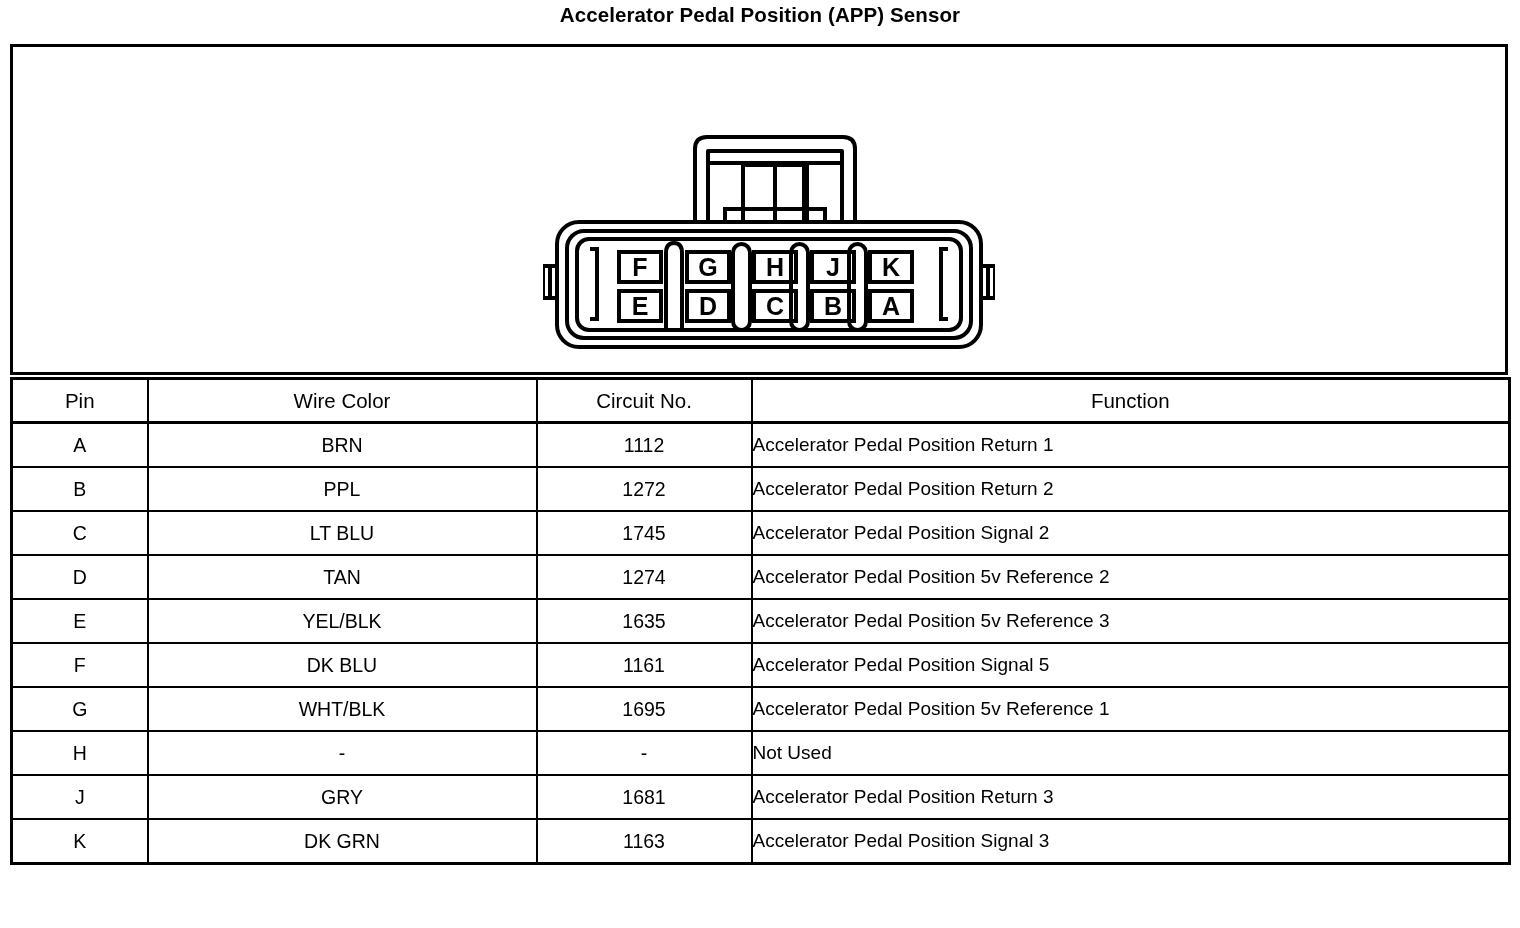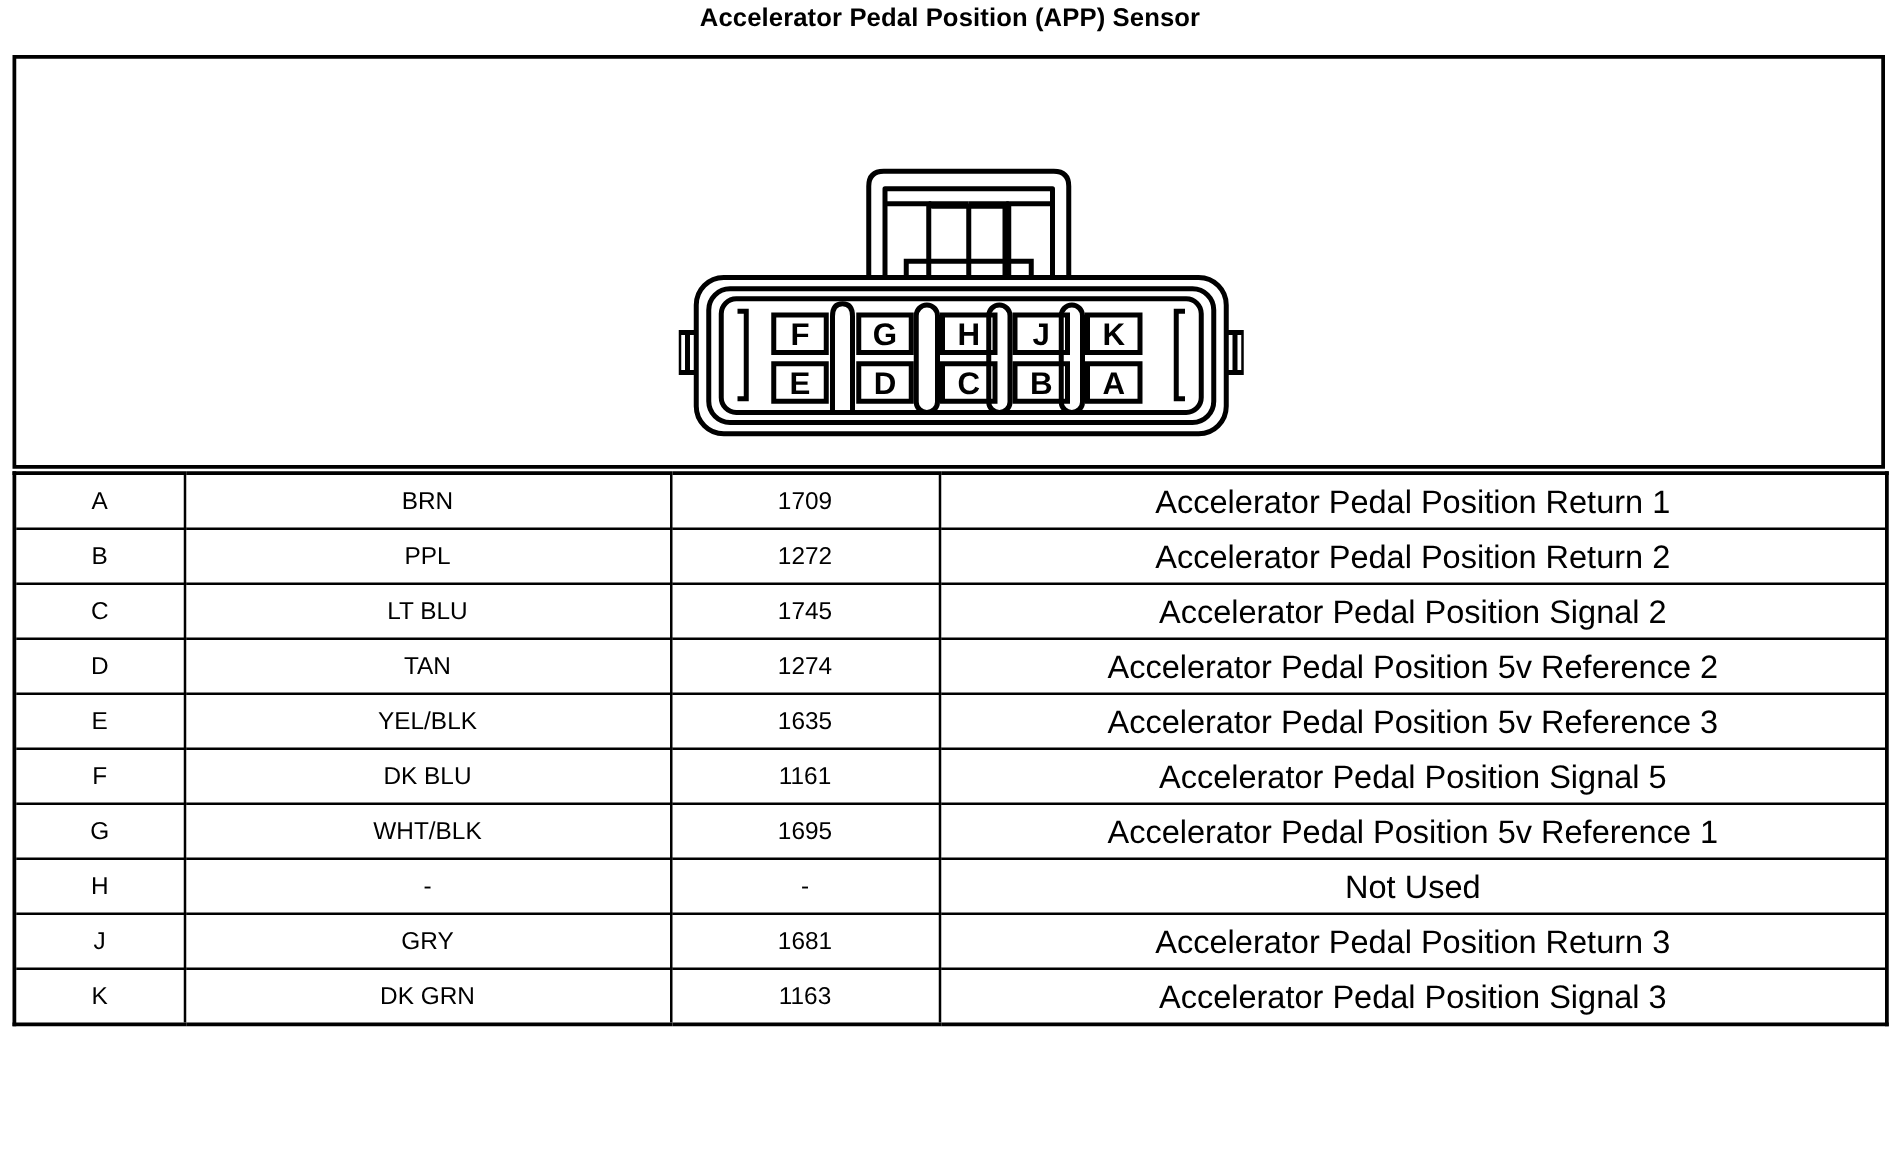--- a/index.html
+++ b/index.html
@@ -125,22 +125,22 @@
   }
   .hdr.func-hdr { font-weight: bold; }
   #pintable tr.header-row td { border-bottom-width: 3px; }
 
   .cell-center {
     text-align: center;
     font-size: 19.5px;
     height: 42px;
   }
   .cell-func {
-    text-align: center;
-    font-size: 26px;
+    text-align: left;
+    font-size: 19px;
     padding-left: 8px;
     height: 42px;
     white-space: nowrap;
   }
 </style>
 </head>
 <body>
 
 <div id="page">
 
@@ -238,24 +238,30 @@
   </div>
 
   <table id="pintable">
     <colgroup>
       <col class="c-pin">
         <col class="c-wire">
         <col class="c-circ">
         <col class="c-func">
     </colgroup>
     <tbody id="table-body">
+      <tr class="header-row">
+        <td class="hdr">Pin</td>
+        <td class="hdr">Wire Color</td>
+        <td class="hdr">Circuit No.</td>
+        <td class="hdr func-hdr">Function</td>
+      </tr>
     <tr>
           <td class="cell-center">A</td>
           <td class="cell-center">BRN</td>
-          <td class="cell-center">1709</td>
+          <td class="cell-center">1112</td>
           <td class="cell-func">Accelerator Pedal Position Return 1</td>
         </tr>
         <tr>
           <td class="cell-center">B</td>
           <td class="cell-center">PPL</td>
           <td class="cell-center">1272</td>
           <td class="cell-func">Accelerator Pedal Position Return 2</td>
         </tr>
         <tr>
           <td class="cell-center">C</td>

